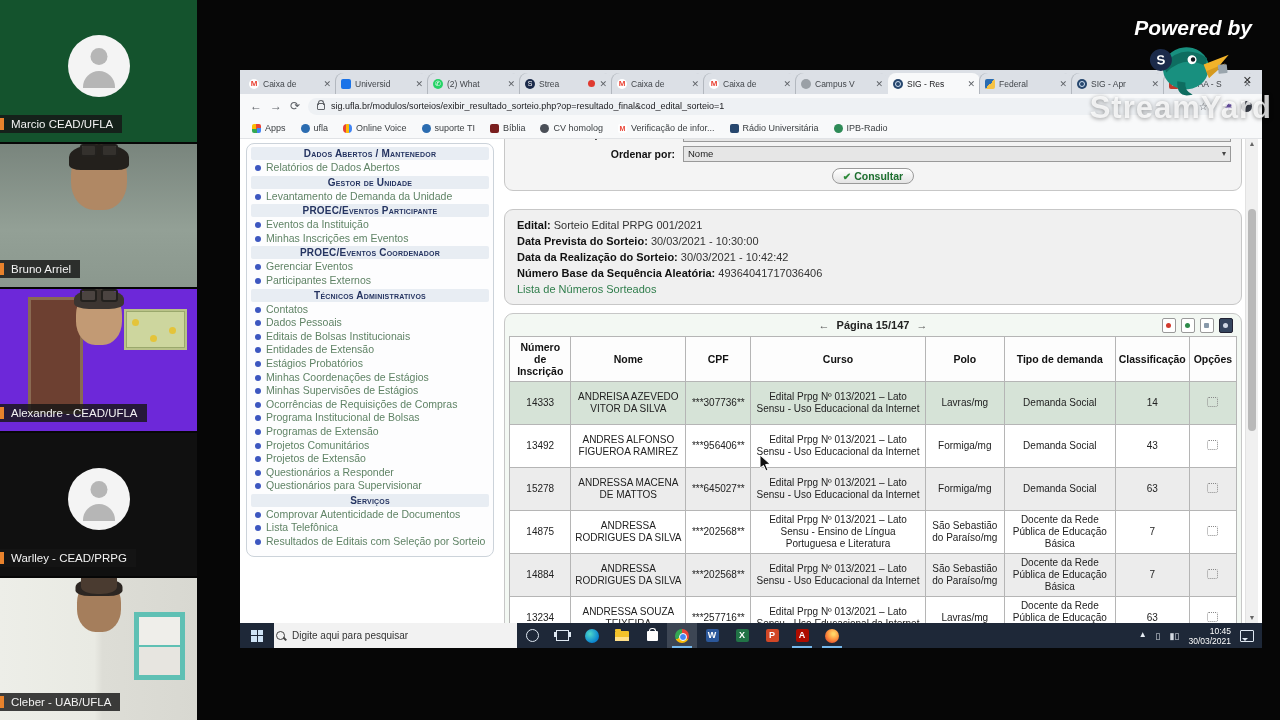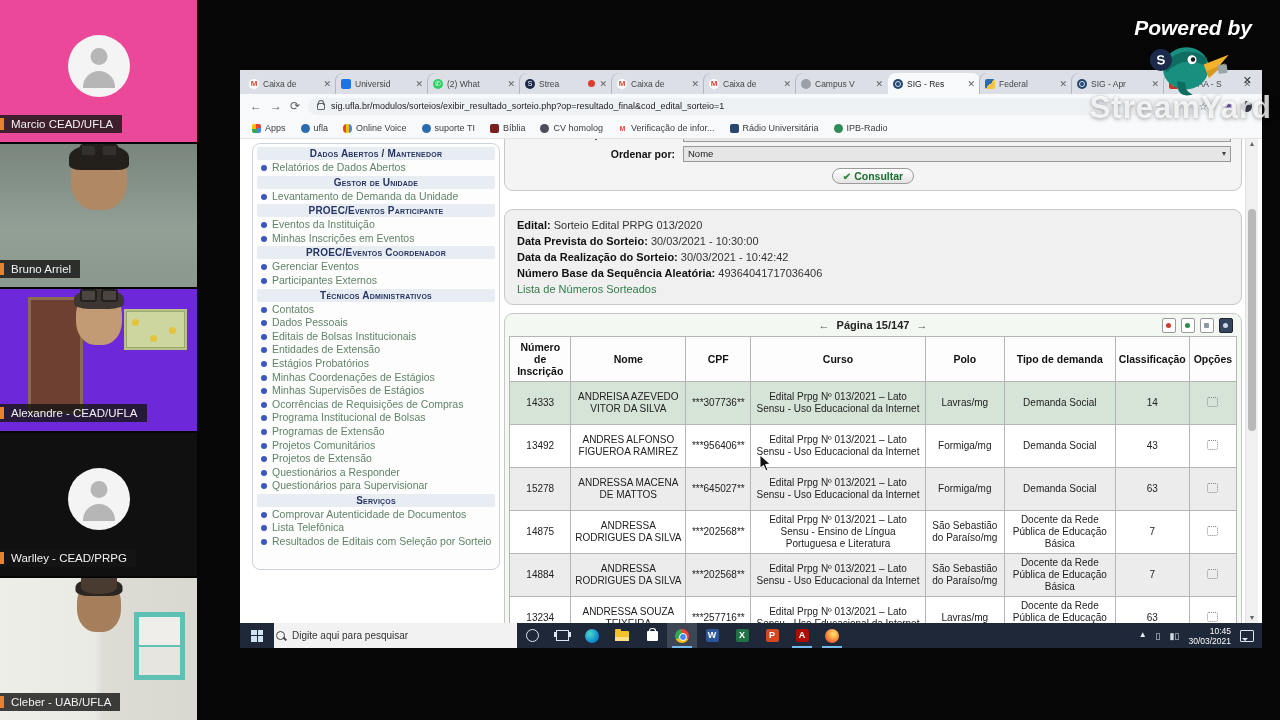--- a/index.html
+++ b/index.html
@@ -8,21 +8,21 @@
 
   
   .participants{position:absolute;left:0;top:0;width:197px;height:720px;display:flex;flex-direction:column;gap:2px;}
   .ptile{position:relative;flex:1;overflow:hidden;background:#151515;}
   .plabel{position:absolute;left:0;bottom:9px;display:flex;align-items:center;background:rgba(22,22,22,.82);
     color:#f2f2f2;font-size:11.5px;padding:3px 9px 3px 0;max-width:96%;white-space:nowrap;}
   .plabel::before{content:"";width:4px;align-self:stretch;background:#e8822c;margin-right:7px;}
   .avatar{position:absolute;left:50%;top:50%;transform:translate(-50%,-58%);width:62px;height:62px;border-radius:50%;background:#f4f4f4;}
   .avatar::before{content:"";position:absolute;left:50%;top:13px;transform:translateX(-50%);width:17px;height:17px;border-radius:50%;background:#b6b6b6;}
   .avatar::after{content:"";position:absolute;left:50%;bottom:9px;transform:translateX(-50%);width:32px;height:17px;border-radius:16px 16px 0 0;background:#b6b6b6;}
-  .tile-marcio{background:#ec4899;}
+  .tile-marcio{background:#14532d;}
   .tile-warlley{background:#101010;}
   
   .tile-bruno{background:linear-gradient(180deg,#79857d 0%,#93a096 60%,#8b988e 100%);}
   .tile-alex{background:#6d28d9;}
   .tile-alex .door{position:absolute;left:14%;top:6%;width:25%;height:78%;background:#6d4031;border:3px solid #8a6a52;}
   .tile-alex .painting{position:absolute;right:5%;top:14%;width:30%;height:26%;background:#cdd69e;border:2px solid #b9c288;box-shadow:inset 0 0 0 1px #9aa86c;}
   .tile-alex .painting i{position:absolute;width:7px;height:7px;border-radius:50%;background:#e4c43a;}
   .tile-cleber{background:linear-gradient(90deg,#edeee8 0%,#e9eae3 48%,#ddddd6 52%,#d8d8d1 100%);}
   .tile-cleber .shelf{position:absolute;right:6%;top:24%;width:26%;height:48%;background:#5fc0b4;}
   .tile-cleber .shelf::before{content:"";position:absolute;inset:5px 5px 52% 5px;background:#efeeea;}
@@ -90,22 +90,22 @@
   .bm-book-red{background:#7a1f1f;}
   .bm-globe-dark{border-radius:50%;background:#4a4f57;}
   .bm-gmail{background:#fff;position:relative;}
   .bm-gmail::after{content:"M";position:absolute;inset:0;color:#ea4335;font-weight:bold;font-size:7px;line-height:9px;text-align:center;}
   .bm-radio{background:#27476e;}
   .bm-leaf-green{border-radius:50%;background:#2e8b57;}
 
   
   .page{position:relative;height:510px;background:#fff;overflow:hidden;}
   
-  .menu{position:absolute;left:12px;top:4px;width:248px;background:#fdfdfe;border:1px solid #ccd3da;border-radius:8px;
-    padding:2px 4px 20px 4px;box-sizing:border-box;}
+  .menu{position:absolute;left:6px;top:4px;width:248px;background:#fdfdfe;border:1px solid #ccd3da;border-radius:8px;
+    padding:2px 4px 7px 4px;box-sizing:border-box;}
   .msec-h{background:#e8edf3;color:#253461;font-weight:bold;font-size:10px;font-variant:small-caps;
     text-align:center;padding:1px 0;border-radius:2px;margin:1px 0;letter-spacing:.2px;}
   .menu ul{list-style:none;margin:0;padding:0;}
   .mitem{position:relative;font-size:10.5px;color:#5f8365;padding:1px 2px 1px 15px;line-height:11.6px;white-space:nowrap;overflow:hidden;cursor:pointer;}
   .mitem::before{content:"";position:absolute;left:4px;top:4px;width:6px;height:6px;border-radius:50%;background:#3d57c0;}
   
   .main{position:absolute;left:264px;top:0;width:738px;}
   .box{border:1px solid #c7c7c7;border-radius:9px;background:#f1f1f1;box-sizing:border-box;}
   .formbox{position:relative;top:-10px;height:62px;padding:3px 10px;background:#f4f4f4;}
   .frow{display:flex;align-items:center;gap:8px;height:17px;}
@@ -459,21 +459,21 @@
             <span class="consultar">
               <span class="chk">✔</span>
               <span>Consultar</span>
             </span>
           </div>
         </div>
 
         <div class="box infobox">
           <div>
 
-          <div class="iline"><b>Edital:</b><span> Sorteio Edital PRPG 013/2020</span></div>
+          <div class="iline"><b>Edital:</b><span> Sorteio Edital PRPG 001/2021</span></div>
               <div class="iline"><b>Data Prevista do Sorteio:</b><span> 30/03/2021 - 10:30:00</span></div>
               <div class="iline"><b>Data da Realização do Sorteio:</b><span> 30/03/2021 - 10:42:42</span></div>
               <div class="iline"><b>Número Base da Sequência Aleatória:</b><span> 49364041717036406</span></div>
             </div>
           <div class="greenlink">Lista de Números Sorteados</div>
         </div>
 
         <div class="box resultsbox">
           <div class="pagerow">
             <span class="pgarrow">←</span>

